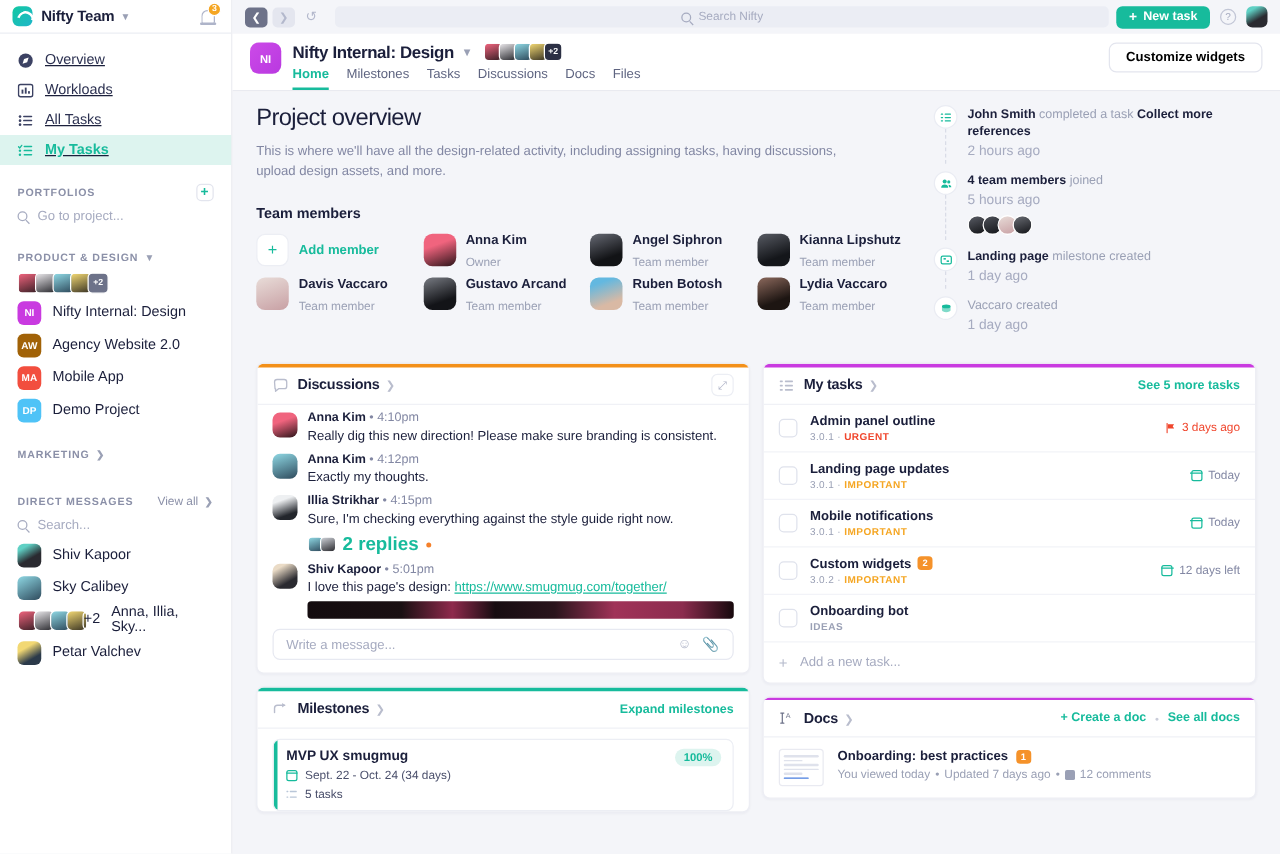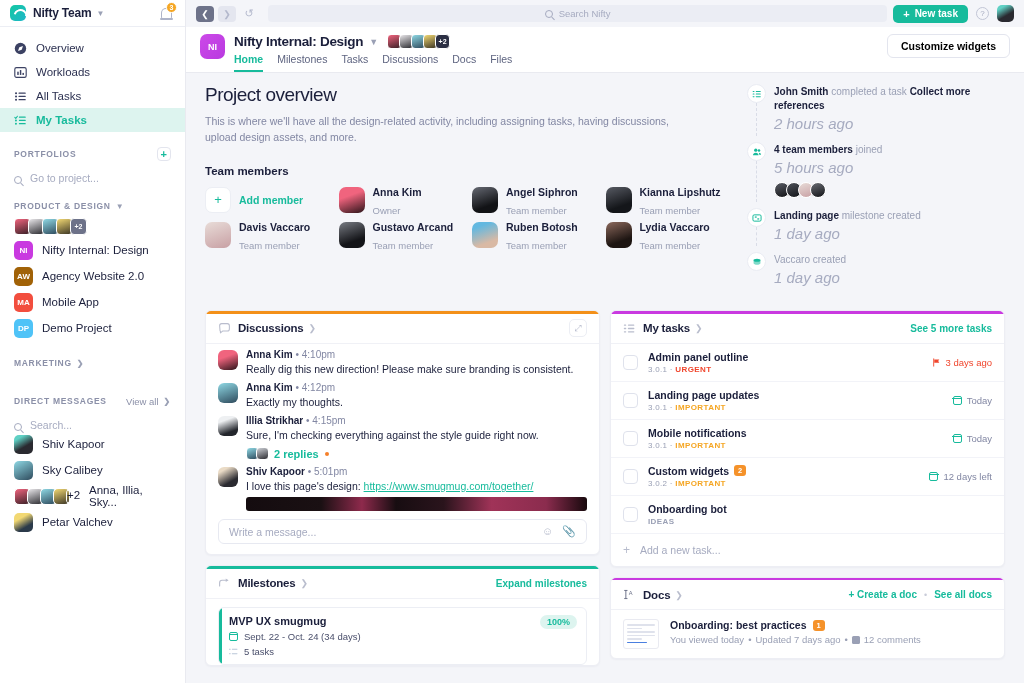--- a/index.html
+++ b/index.html
@@ -40,37 +40,37 @@
   .bell {
     width:11px;height:11px;border:1.6px solid #aeb4c9;border-radius:5px 5px 2px 2px;
     border-bottom:none; position:absolute; left:2px; top:3px;
   }
   .bell::after{content:"";position:absolute;left:-2px;top:9px;width:13px;height:1.6px;background:#aeb4c9;border-radius:1px;}
   .badge-dot {
     position:absolute; right:-2px; top:-3px; background:#f5a623; color:#fff;
     font-size:7px; font-weight:700; border-radius:50%; width:11px;height:11px;
     display:flex;align-items:center;justify-content:center; border:1.5px solid #fff;
   }
-  .nav { padding-top: 9px; }
+  .nav { padding-top: 9px; text-decoration: underline; }
   .nav-item {
     display:flex; align-items:center; height:24px; padding:0 14px; cursor:pointer;
     font-size:11.5px; color:#2c3151;
   }
   .nav-item.active { background:#ddf4ef; color:#17bb9c; font-weight:600; }
   .nav-ico { width:13px; height:13px; margin-right:9px; flex:0 0 13px; display:flex; align-items:center; justify-content:center;}
   .sec-head {
     display:flex;align-items:center;padding:0 14px; margin-top:14px; height:16px;
     font-size:8.5px;font-weight:700;color:#8b90a8;letter-spacing:.7px;
   }
   .sec-plus {
     margin-left:auto;width:14px;height:14px;border:1px solid #e3e5ee;border-radius:4px;
     color:#17bb9c;font-size:11px;display:flex;align-items:center;justify-content:center;background:#fff;
   }
   .side-search {
-    display:flex;align-items:flex-end;padding:0 14px;height:22px;font-size:10.5px;color:#a6abc0;
+    display:flex;align-items:center;padding:0 14px;height:22px;font-size:10.5px;color:#a6abc0;
   }
   .side-search .mag { margin-right:8px; }
   .mag {
     width:8px;height:8px;border:1.4px solid currentColor;border-radius:50%;
     position:relative; display:inline-block; flex:0 0 8px;
   }
   .mag::after{content:"";position:absolute;right:-3px;bottom:-2.5px;width:4px;height:1.4px;background:currentColor;transform:rotate(45deg);}
   .avstack { display:flex; padding:4px 14px 2px; }
   .avstack .av { width:17px;height:17px;border-radius:4px;margin-right:-3px;border:1.5px solid #fff; background-size:cover; }
   .avstack .more {
@@ -153,21 +153,21 @@
     width:19px;height:19px;border-radius:50%;background:#fff;border:1px solid #eaecf3;
     display:flex;align-items:center;justify-content:center;position:relative;z-index:2;
   }
   .feed-line {
     position:absolute;left:9px;top:19px;bottom:-4px;width:0;
     border-left:1px dashed #d9dce7;z-index:1;
   }
   .feed-txt { font-size:10px;line-height:1.4;padding-top:1px; }
   .feed-txt b { font-weight:700; }
   .feed-txt .muted { color:#9aa0b5; }
-  .feed-time { font-size:15px;color:#a6abc0;margin-top:2px;font-style:italic; }
+  .feed-time { font-size:11px;color:#a6abc0;margin-top:2px; }
   .feed-avs { display:flex;margin-top:6px; }
   .feed-avs .av { width:16px;height:16px;border-radius:50%;margin-right:-4px;border:1.5px solid #fff;background-size:cover; }
 
   
   .cards { display:flex; gap:10px; margin-top:14px; }
   .col { flex:1; min-width:0; display:flex; flex-direction:column; gap:10px; }
   .card {
     background:#fff;border-radius:6px;border:1px solid #edeef4;
     box-shadow:0 1px 2px rgba(30,35,70,.04); overflow:hidden; position:relative;
   }
@@ -191,21 +191,21 @@
   
   .msg { display:flex; padding:5px 12px 1px; }
   .msg-av { width:20px;height:20px;border-radius:6px;margin-right:8px;flex:0 0 20px;background-size:cover;margin-top:1px; }
   .msg-head { font-size:10px; }
   .msg-head b { font-weight:700; }
   .msg-time { color:#8287a3;font-weight:400; }
   .msg-body { font-size:10.5px;margin-top:2px;line-height:1.35; }
   .msg-link { color:#17bb9c; }
   .replies { display:flex;align-items:center;margin-top:5px; }
   .replies .av { width:13px;height:13px;border-radius:4px;margin-right:-3px;border:1px solid #fff;background-size:cover; }
-  .replies-lbl { font-size:11px;color:#17bb9c;font-weight:600;margin-left:8px; }
+  .replies-lbl { font-size:15px;color:#17bb9c;font-weight:600;margin-left:8px; }
   .replies-dot { width:4px;height:4px;border-radius:50%;background:#f5802a;margin-left:6px; }
   .attach-img {
     height:14px;border-radius:3px;margin:4px 0 0 0;
     background:linear-gradient(90deg,#140c0f 0%,#1a1013 22%,#8e2a4c 34%,#170d11 44%,#2a141c 58%,#a03358 72%,#8b2c4e 88%,#17090d 100%);
   }
   .composer {
     margin:7px 12px 10px;border:1px solid #e7e9f1;border-radius:6px;height:25px;
     display:flex;align-items:center;padding:0 10px;font-size:10.5px;color:#a6abc0;
   }
   .comp-icons { margin-left:auto;display:flex;gap:9px;color:#b6bbcc;font-size:11px; }

